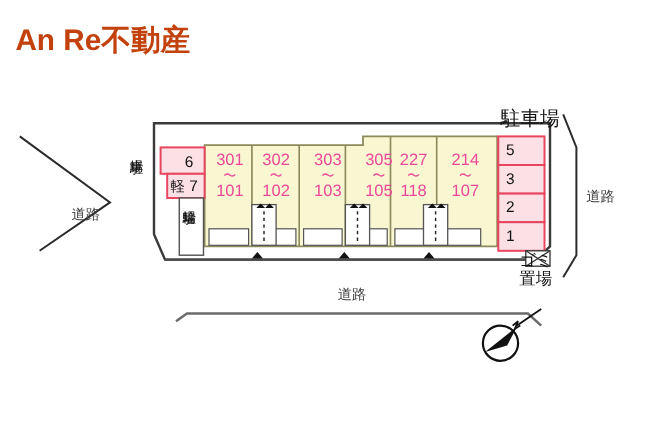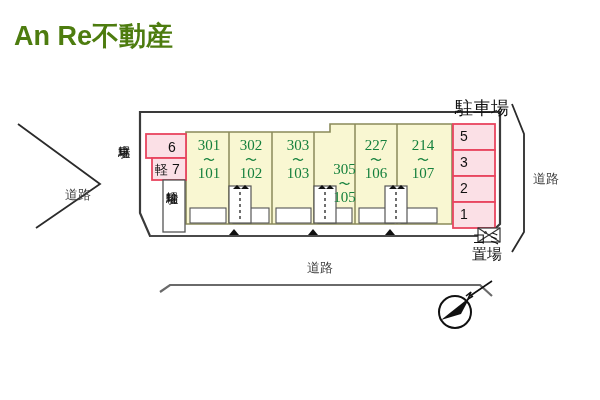--- a/index.html
+++ b/index.html
@@ -15,21 +15,21 @@
     font-family: "Liberation Sans", "DejaVu Sans", sans-serif;
   }
 
   
   #title {
     position: absolute;
     left: 14px;
     top: 18px;
     font-size: 27px;
     font-weight: bold;
-    color: #4d7c0f;
+    color: #c2410c;
     letter-spacing: 0px;
     white-space: nowrap;
   }
 
   
   #map {
     position: absolute;
     left: 0;
     top: 0;
     width: 600px;
@@ -49,23 +49,23 @@
     writing-mode: vertical-rl;
     text-orientation: upright;
     line-height: 1.0;
   }
 
   
   .unit-cell {
     position: absolute;
     text-align: center;
     font-size: 15px;
-    color: #15803d;
+    color: #ec4899;
     line-height: 1.05;
-    font-family: Liberation Serif, serif;
+    font-family: Liberation Sans, sans-serif;
   }
   .unit-cell .tilde {
     font-size: 12px;
     display: block;
     margin: 0;
   }
 
   
   .stall-num {
     position: absolute;
@@ -228,29 +228,29 @@
 <div class="unit-cell" style="left:232px; top:138px; width:38px;">
   <span>302</span>
   <span class="tilde">〜</span>
   <span>102</span>
 </div>
 <div class="unit-cell" style="left:274px; top:138px; width:48px;">
   <span>303</span>
   <span class="tilde">〜</span>
   <span>103</span>
 </div>
-<div class="unit-cell" style="left:316px; top:138px; width:57px;margin-top:24px;">
+<div class="unit-cell" style="left:316px; top:138px; width:57px;">
   <span>305</span>
   <span class="tilde">〜</span>
   <span>105</span>
 </div>
 <div class="unit-cell" style="left:357px; top:138px; width:38px;">
   <span>227</span>
   <span class="tilde">〜</span>
-  <span>106</span>
+  <span>118</span>
 </div>
 <div class="unit-cell" style="left:402px; top:138px; width:42px;">
   <span>214</span>
   <span class="tilde">〜</span>
   <span>107</span>
 </div>
 
 <div id="parking-header" class="lbl">駐車場</div>
 
 <div class="stall-num" style="left:460px; top:128px;">5</div>

